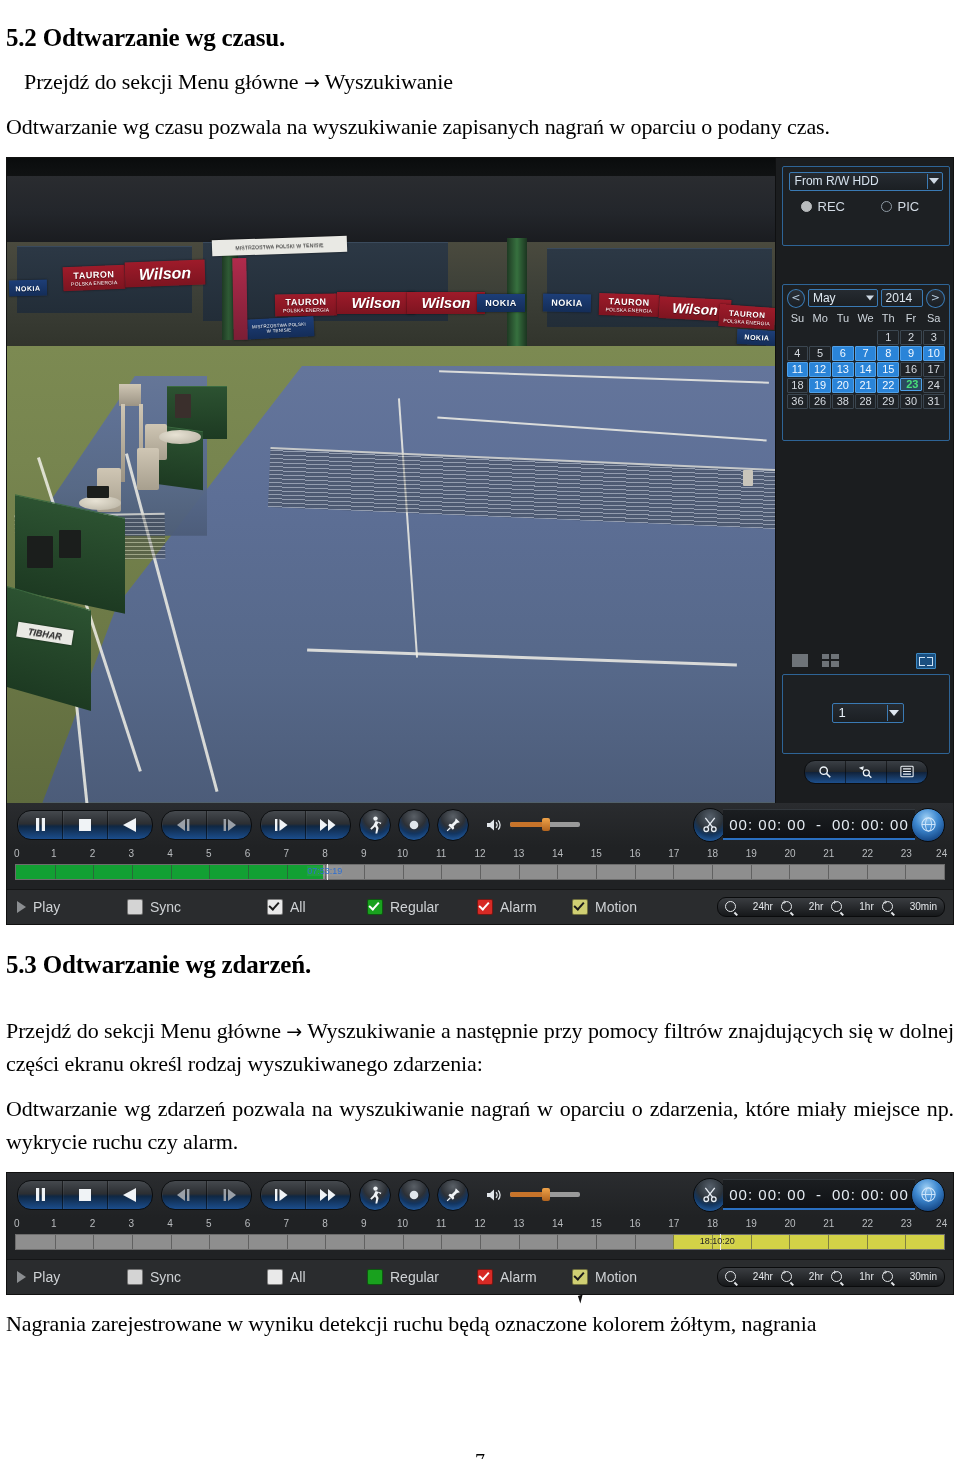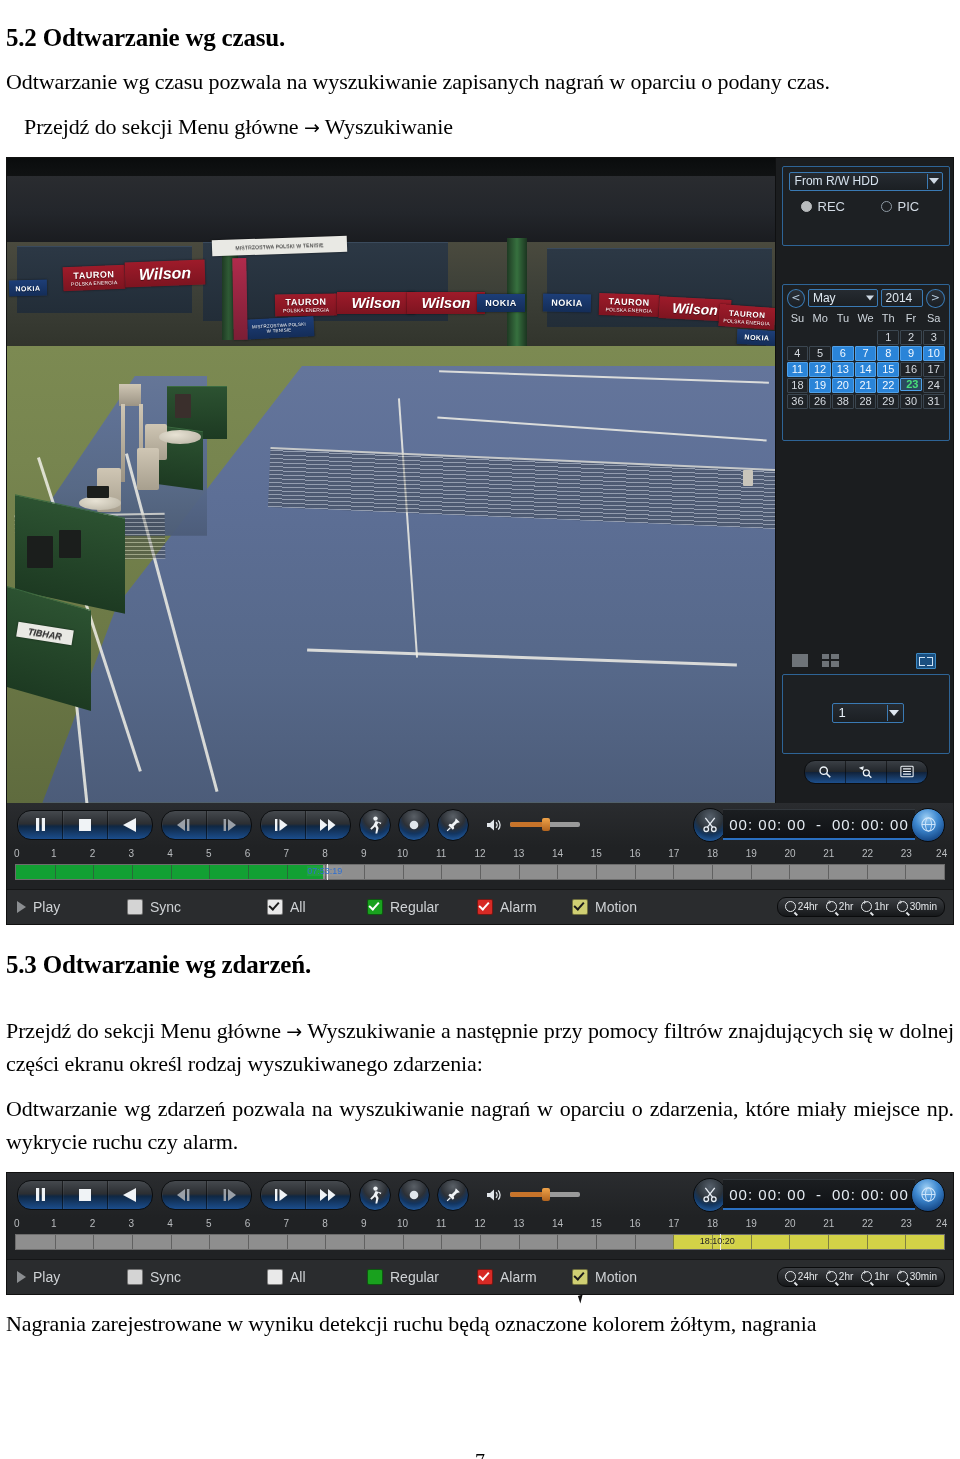--- a/index.html
+++ b/index.html
@@ -436,21 +436,21 @@
   .cb.green.checked::after, .cb.red.checked::after { border-color: #ffffff; }
   .zoom-pill {
     position: absolute; right: 8px; top: 50%; transform: translateY(-50%);
     display: flex; align-items: center;
     height: 18px; border-radius: 9px;
     background: linear-gradient(180deg,#3a3d41,#16181a);
     border: 1px solid #0a0b0c;
     padding: 0 3px;
   }
   .zoom-pill .z {
-    display: flex; align-items: center; gap: 2px;
+    display: flex; align-items: center; gap: 17px;
     font-size: 10px; color: #e5e8eb; padding: 0 4px;
     font-family: "Liberation Sans", sans-serif;
   }
   .mag {
     width: 9px; height: 9px; border: 1.5px solid #e5e8eb; border-radius: 50%;
     position: relative; display: inline-block;
   }
   .mag::after {
     content:""; position: absolute; right: -3px; bottom: -3px;
     width: 4px; height: 1.5px; background:#e5e8eb; transform: rotate(45deg);
@@ -470,28 +470,28 @@
     border-bottom: 8px solid transparent;
     transform: rotate(-18deg);
   }
 </style>
 </head>
 <body>
 
 <div class="page">
 
   <h2 class="doc-h">5.2 Odtwarzanie wg czasu.</h2>
-
-  <p class="doc-p">Odtwarzanie wg czasu pozwala na wyszukiwanie zapisanych nagrań w oparciu o podany czas.</p>
 
   <p class="doc-p ind">
     <span>Przejdź do sekcji Menu główne</span>
     <span class="arrow">→</span>
     <span>Wyszukiwanie</span>
   </p>
+
+  <p class="doc-p">Odtwarzanie wg czasu pozwala na wyszukiwanie zapisanych nagrań w oparciu o podany czas.</p>
 
   <div class="dvr">
     <div class="dvr-main">
 
       <div class="video-pane">
         <div class="scene">
           <div class="hall-dark"></div>
           <div class="wall-strip"></div>
           <div class="wall-lower"></div>
 

